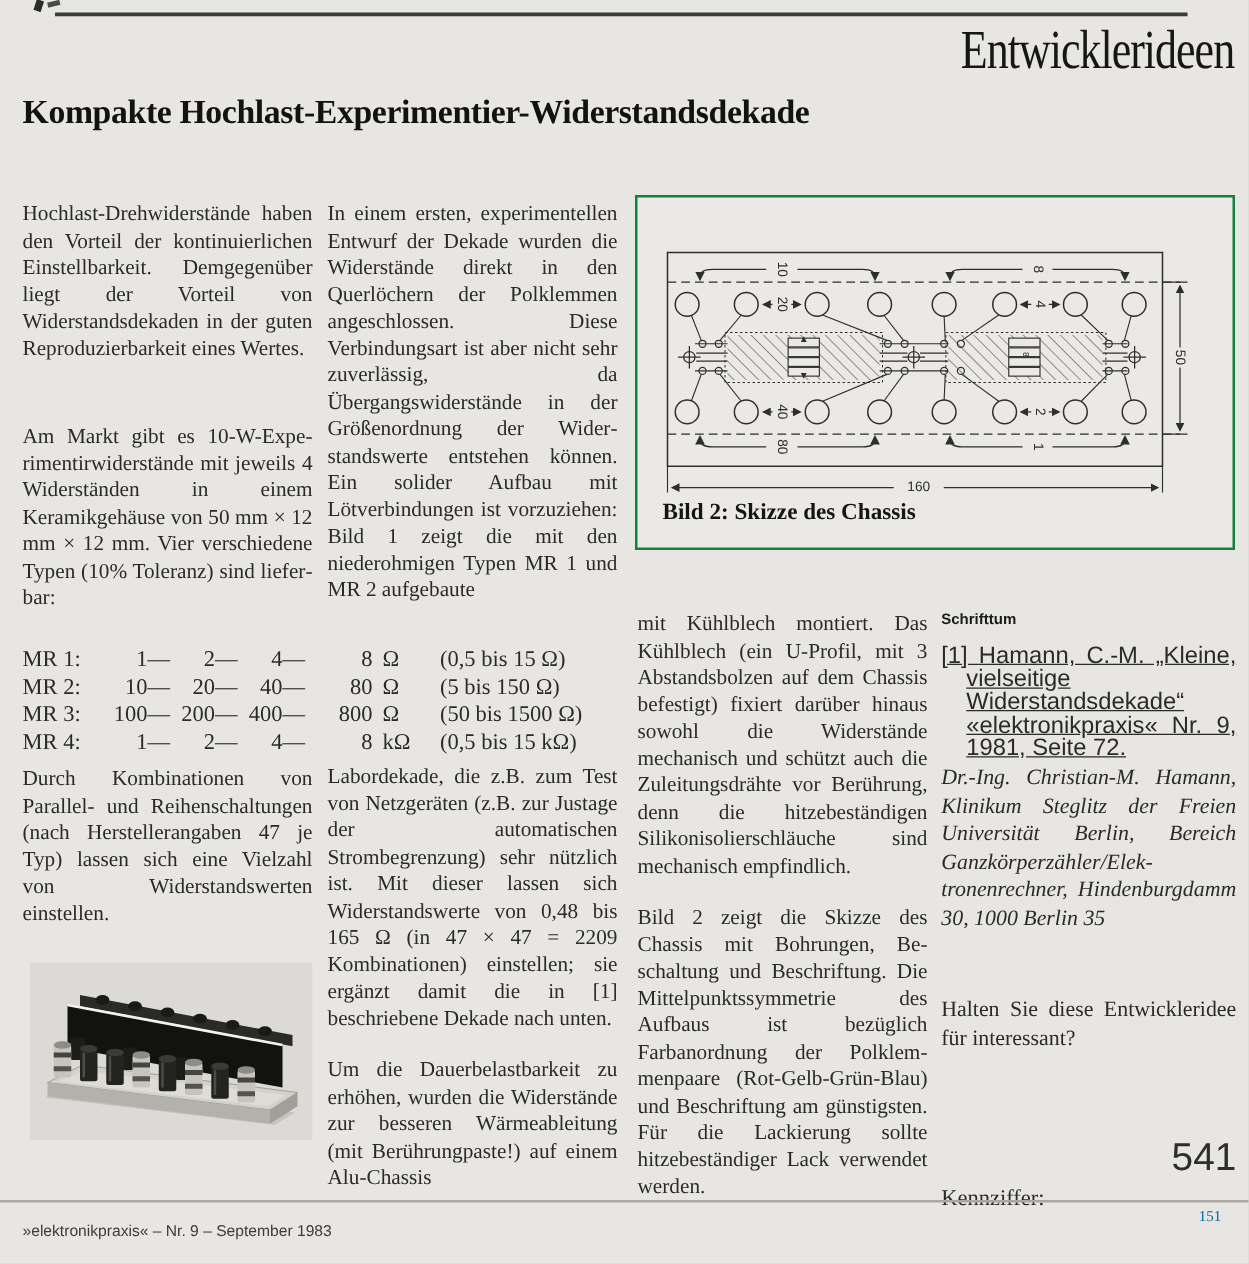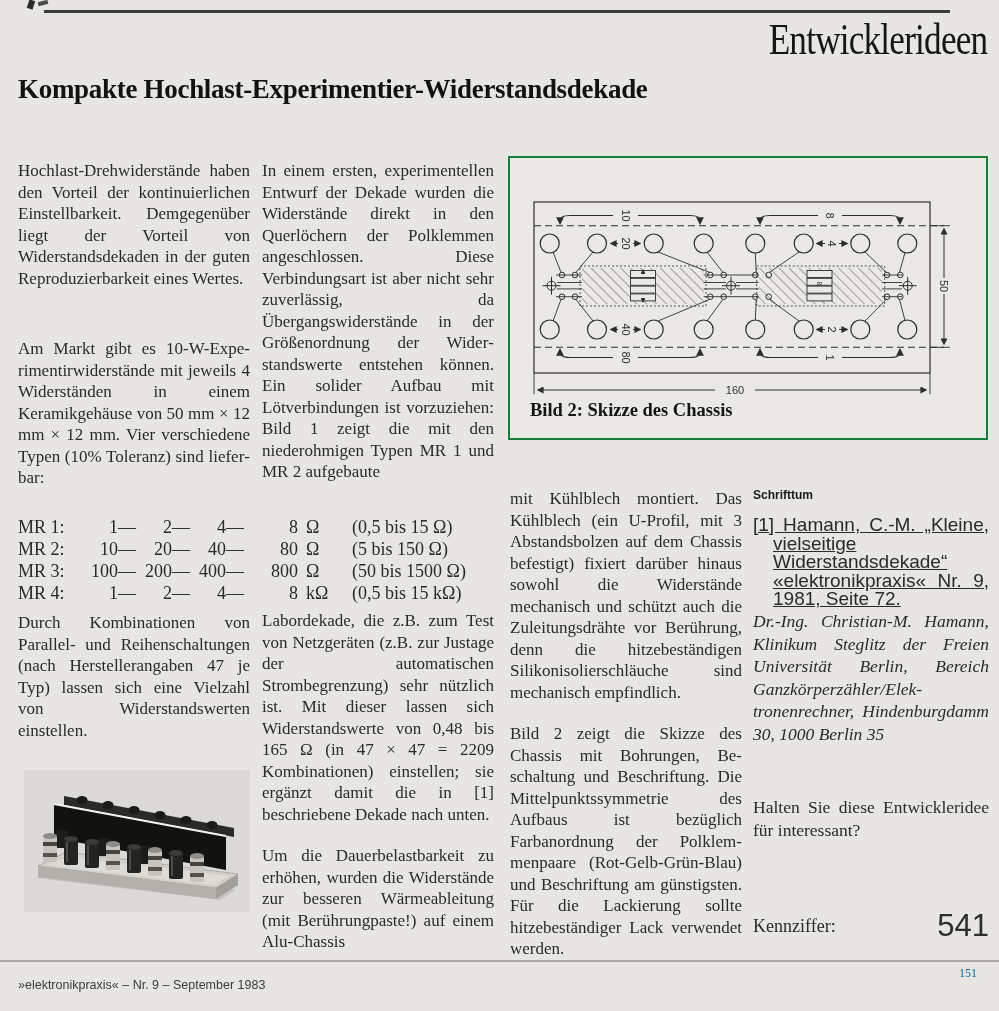--- a/index.html
+++ b/index.html
@@ -27,21 +27,21 @@
   .mr-table td.rng{text-align:left;padding-left:10px;}
   .caption{font-size:18.5px;font-weight:bold;color:#151513;white-space:nowrap;}
   .fig2-panel{left:508px;top:156px;width:480px;height:284px;background:#eae9e5;border:2px solid #15803d;box-sizing:border-box;}
   .fig2-caption{position:absolute;left:20px;top:242px;}
   .sans{font-family:"Liberation Sans", sans-serif;}
   .ref-head{font-size:12px;font-weight:bold;color:#1a1a18;}
   .ref-text{font-size:19px;line-height:18.5px;margin-top:14px;text-align:justify;padding-left:20px;text-indent:-20px;hyphens:manual;text-decoration:underline;}
   .author{font-style:italic;font-size:17.5px;line-height:22.5px;text-align:justify;hyphens:manual;}
   .question{font-size:17.5px;line-height:22.5px;text-align:justify;hyphens:manual;}
   .kennziffer{display:flex;justify-content:space-between;align-items:flex-start;width:236px;}
-  .kennziffer .k-label{font-size:18px;padding-top:8px;}
+  .kennziffer .k-label{font-size:18px;padding-top:8px;margin-top:32px;}
   .kennziffer .k-value{font-family:"Liberation Sans", sans-serif;font-size:31px;color:#2e2e2c;}
   .footer-rule{left:0;top:960px;width:999px;height:2px;background:#a9a8a4;}
   .footer-left{left:18px;top:978px;font-size:12.5px;color:#3c3c3a;text-align:center;}
   .footer-page{right:22px;top:966px;font-size:12px;color:#0369a1;}
   svg text{font-family:"Liberation Sans", sans-serif;fill:#2e2e2c;}
 </style>
 </head>
 <body>
 
 <div id="page">

